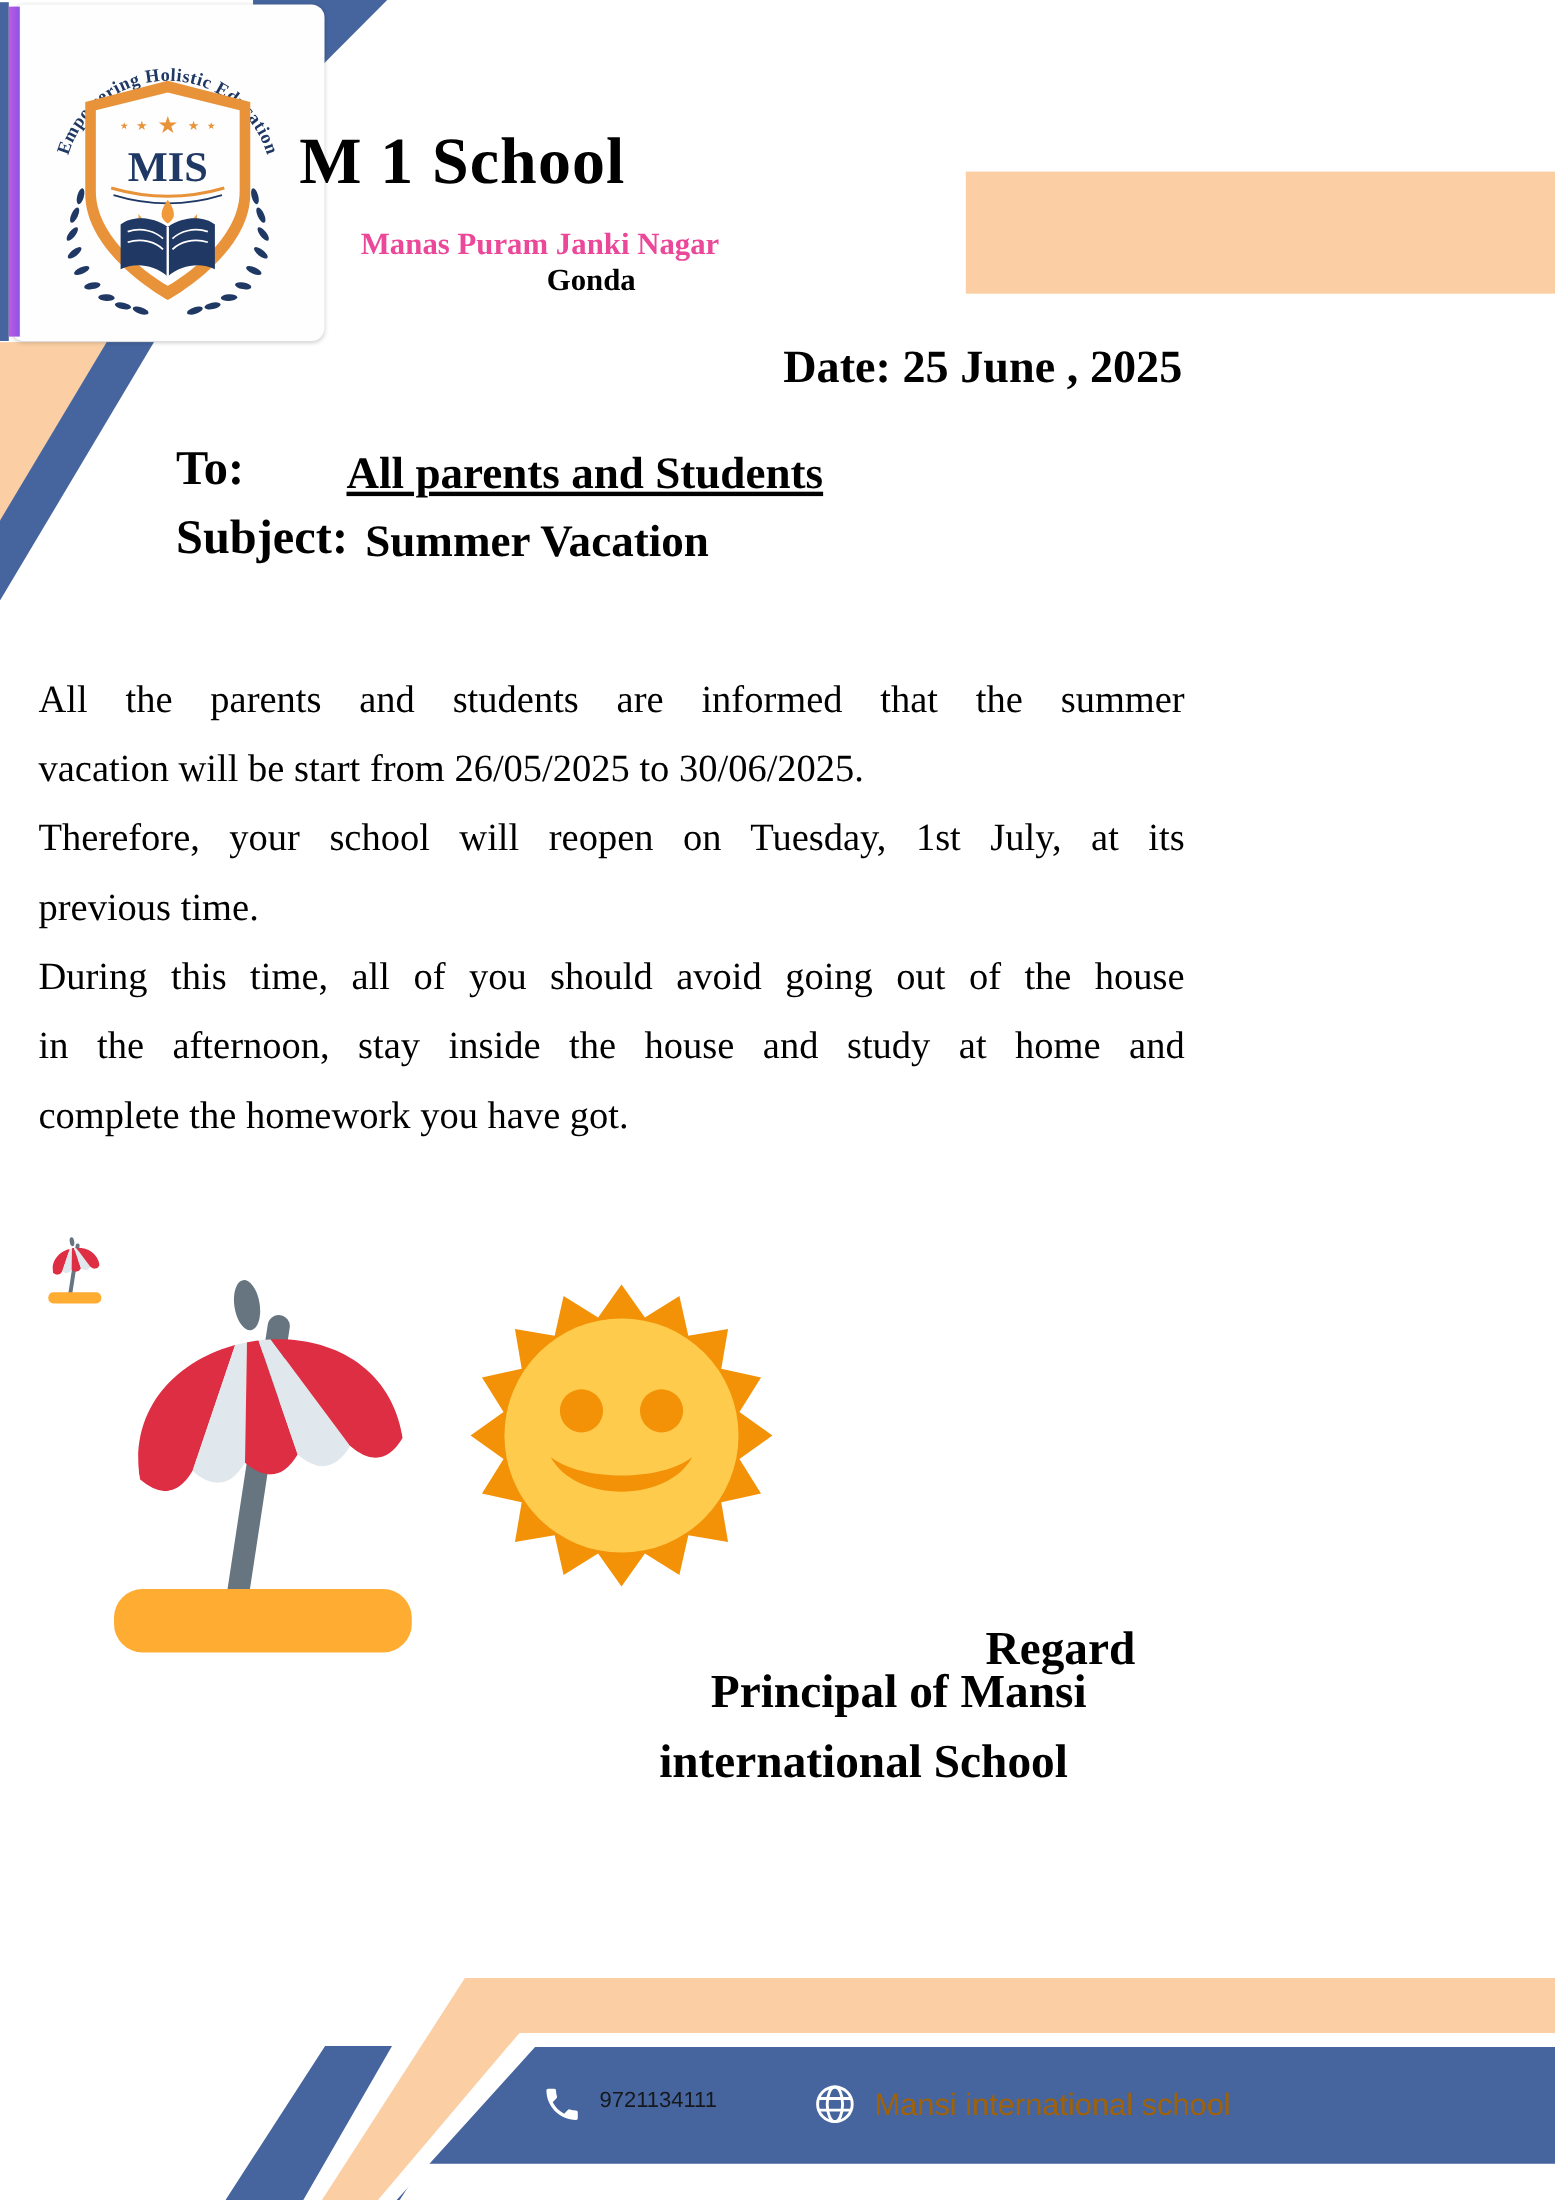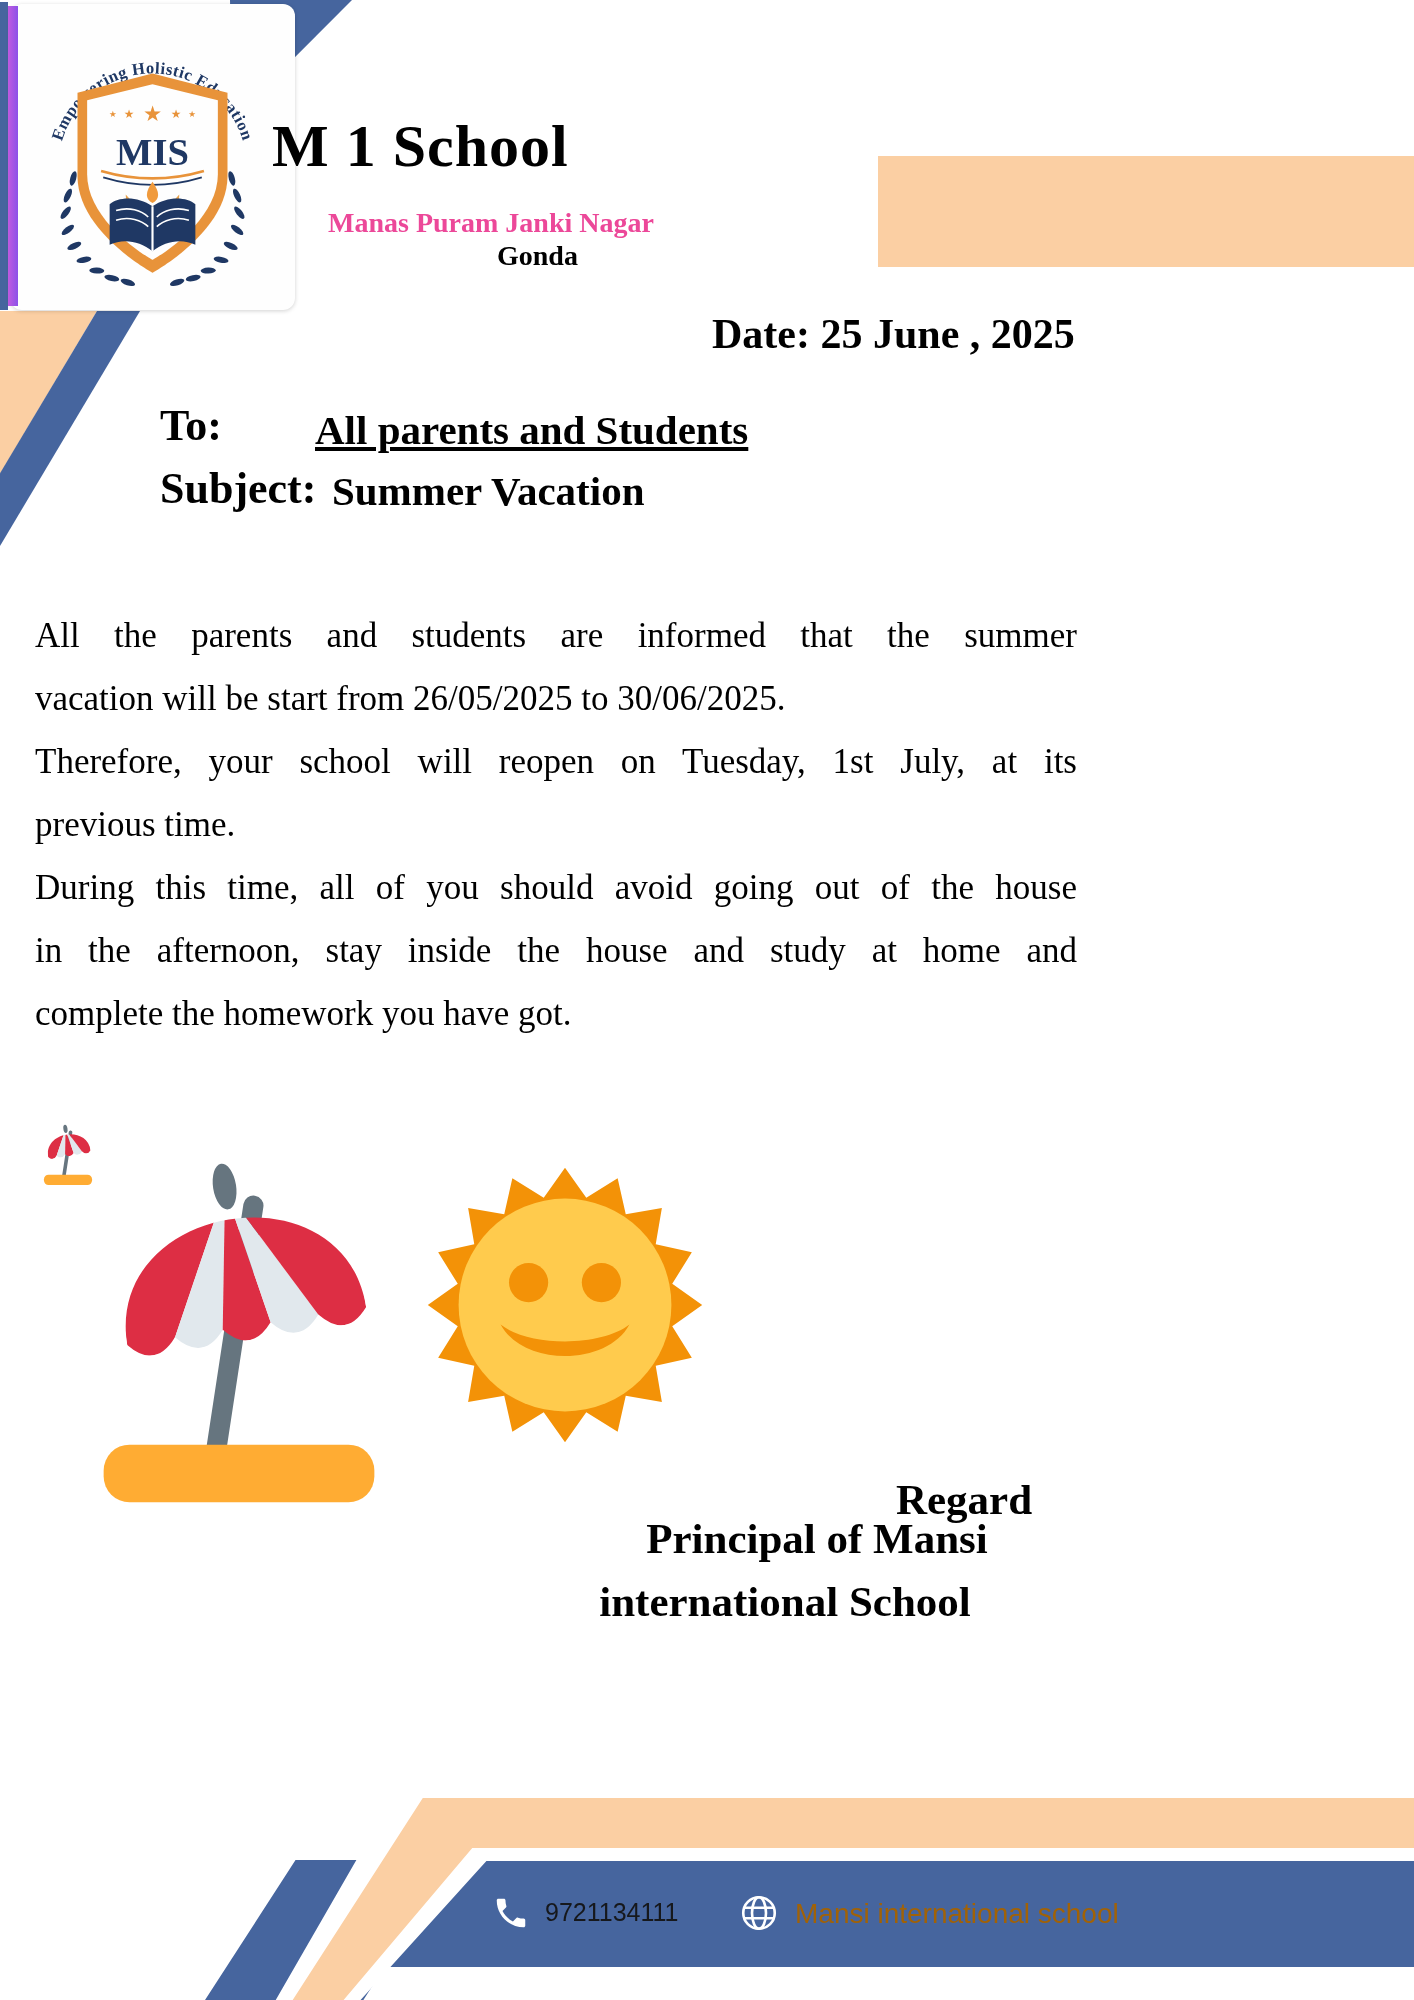--- a/index.html
+++ b/index.html
@@ -45,21 +45,21 @@
   .sig2{left:817px;top:1514px;transform:translateX(-50%);font-size:43px;font-weight:bold;}
   .sig3{left:785px;top:1577px;transform:translateX(-50%);font-size:43px;font-weight:bold;}
   
   .f-blue{left:0;top:1860px;width:1414px;height:140px;background:#46659E;
     clip-path:polygon(20.9% 0,100% 0,100% 76.4%,27.2% 76.4%,25.7% 100%,14.5% 100%);}
   .f-white{left:0;top:1784px;width:1414px;height:216px;background:#ffffff;
     clip-path:polygon(28.3% 0,100% 0,100% 35.6%,34.4% 35.6%,25.5% 100%,19.5% 100%);}
   .f-peach{left:0;top:1798px;width:1414px;height:202px;background:#FBCFA3;
     clip-path:polygon(29.9% 0,100% 0,100% 24.8%,33.4% 24.8%,24.3% 100%,20.7% 100%);}
   .f-phone-icon{left:492px;top:1894px;width:38px;height:38px;z-index:5;}
-  .f-phone-num{left:545px;top:1898px;font-size:25px;color:#16181c;z-index:5;
+  .f-phone-num{left:545px;top:1898px;font-size:20px;color:#16181c;z-index:5;
                font-family:"Liberation Sans",sans-serif;}
   .f-globe-icon{left:738px;top:1892px;width:42px;height:42px;z-index:5;}
   .f-site{left:795px;top:1898px;font-size:28px;color:#a16207;z-index:5;
           font-family:"Liberation Sans",sans-serif;}
 </style>
 </head>
 <body>
 
 <svg width="0" height="0" style="position:absolute">
   <defs>

